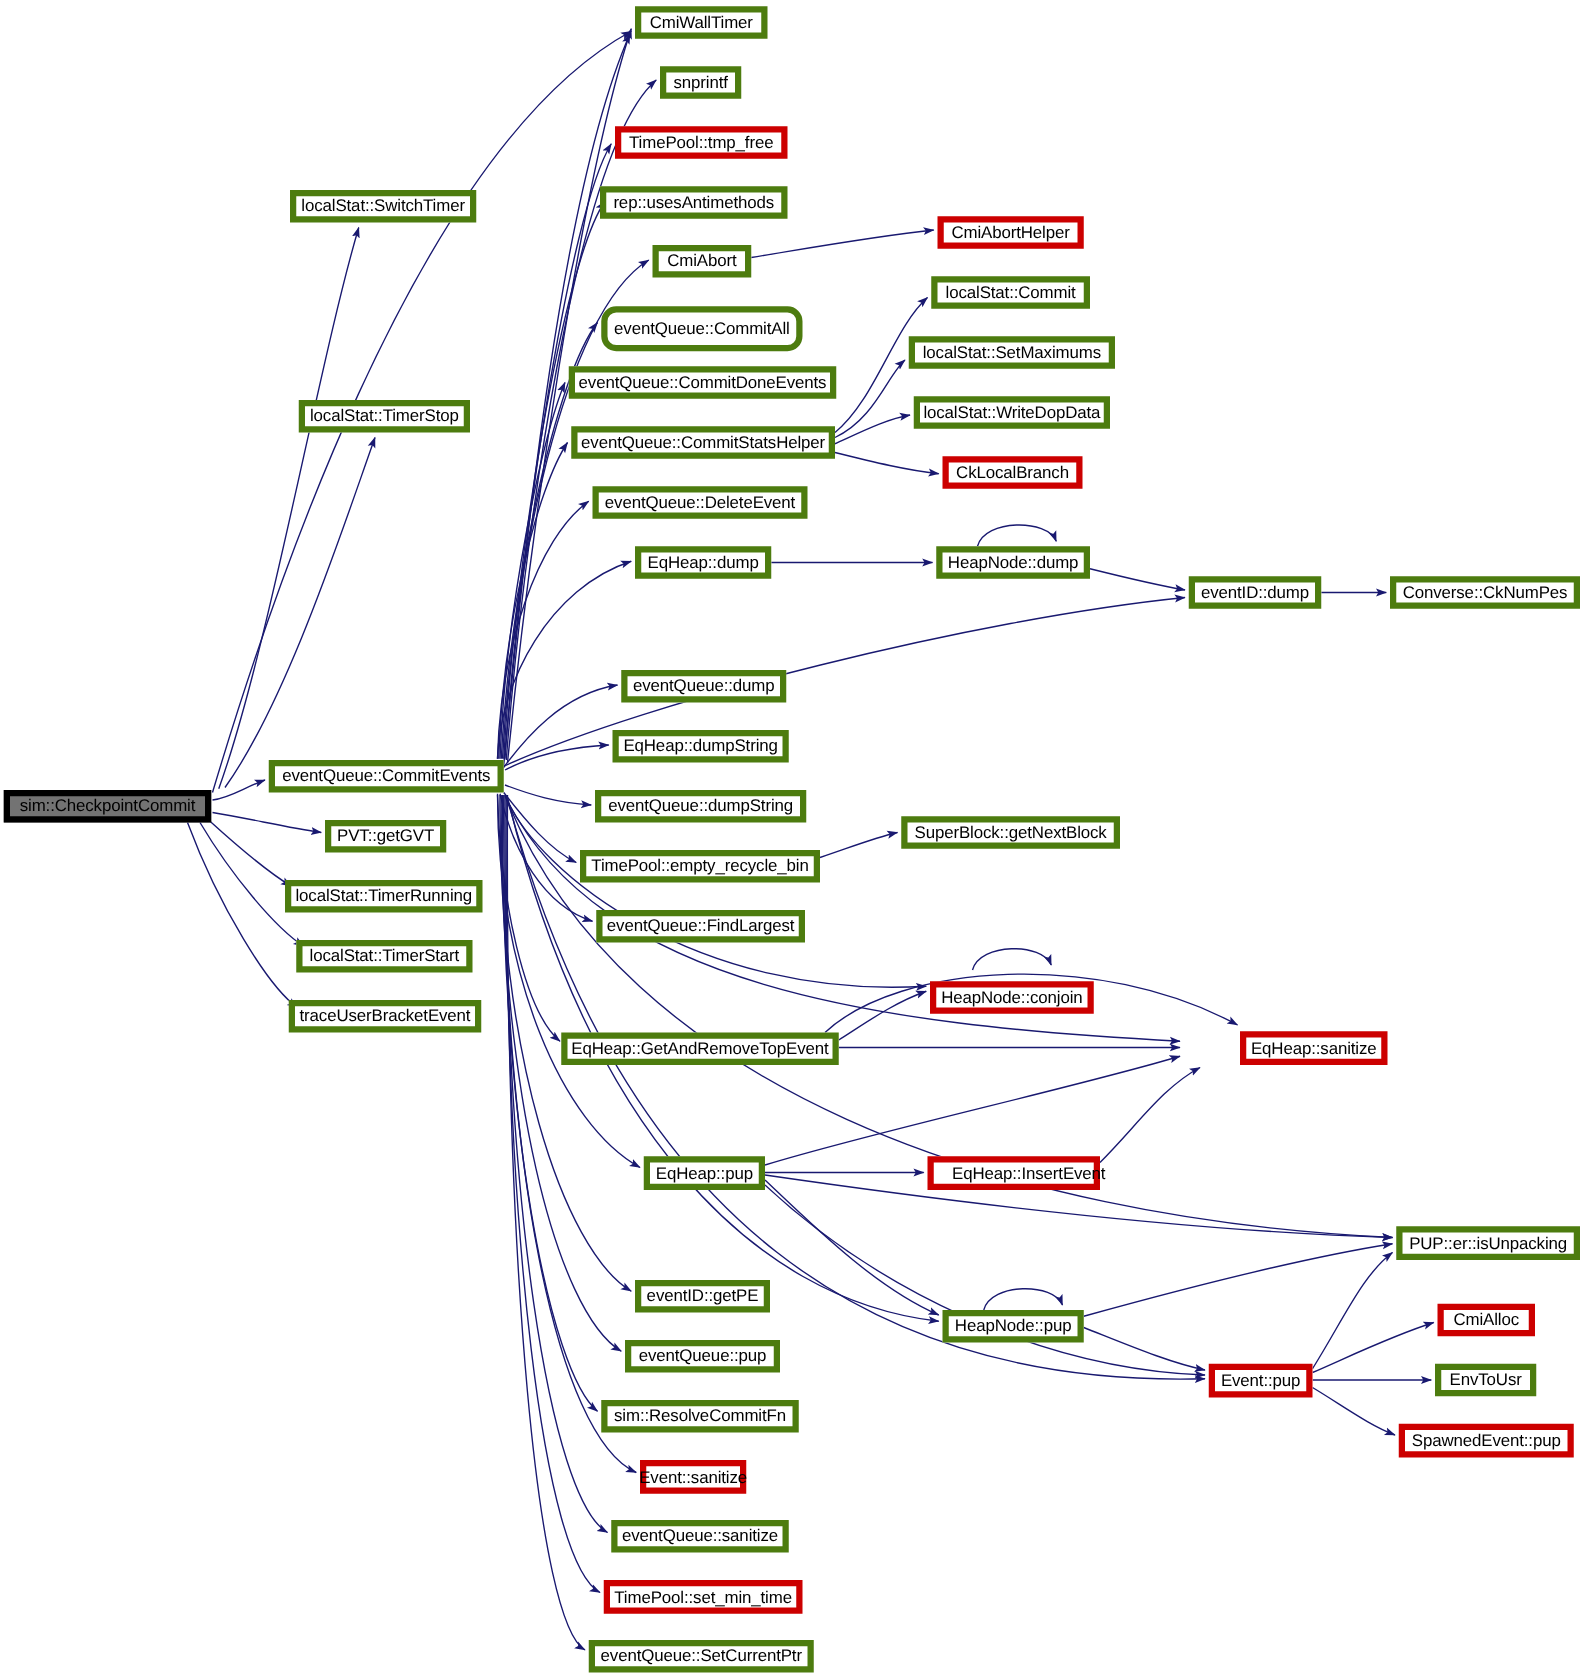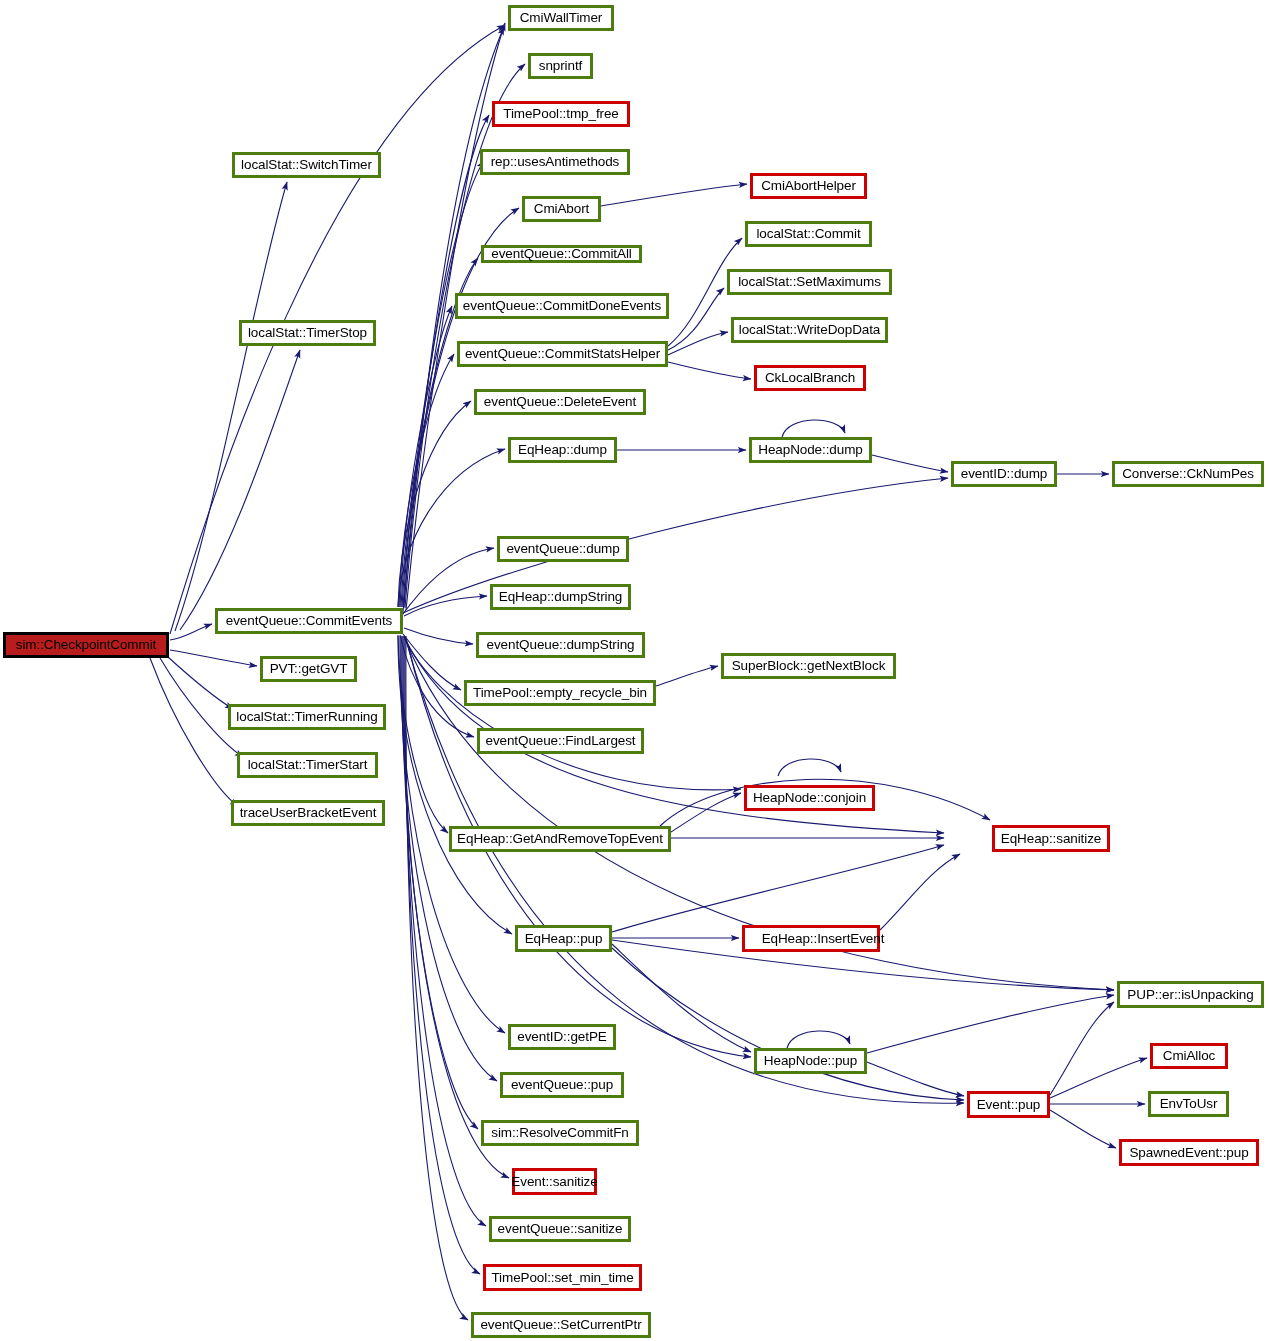--- a/index.html
+++ b/index.html
@@ -19,37 +19,37 @@
     position: absolute;
     left: 0;
     top: 0;
     width: 1269px;
     height: 1341px;
     pointer-events: none;
   }
   .node {
     position: absolute;
     box-sizing: border-box;
-    border: 3px solid #4d7c0f;
+    border: 5px solid #4d7c0f;
     background: #ffffff;
     color: #000000;
     font-size: 13.5px;
     line-height: 1;
     display: flex;
     align-items: center;
     justify-content: center;
     white-space: nowrap;
     letter-spacing: -0.1px;
     z-index: 5;
   }
   .node.red {
     border-color: #cc0000;
   }
   .node.root {
-    background: #b91c1c;
+    background: #737373;
     border-color: #000000;
   }
 </style>
 </head>
 <body>
 
 <div id="canvas">
   <svg id="edges" xmlns="http://www.w3.org/2000/svg">
     <defs>
       <marker id="arrow" markerWidth="9" markerHeight="9" refX="7.5" refY="3.2" orient="auto" markerUnits="strokeWidth">
@@ -133,21 +133,21 @@
       <div class="node" style="left: 260px; top: 656px; width: 97px; height: 26px;">PVT::getGVT</div>
       <div class="node" style="left: 228px; top: 704px; width: 158px; height: 26px;">localStat::TimerRunning</div>
       <div class="node" style="left: 237px; top: 752px; width: 141px; height: 26px;">localStat::TimerStart</div>
       <div class="node" style="left: 231px; top: 800px; width: 154px; height: 26px;">traceUserBracketEvent</div>
       <div class="node" style="left: 508px; top: 5px; width: 106px; height: 26px;">CmiWallTimer</div>
       <div class="node" style="left: 528px; top: 53px; width: 65px; height: 26px;">snprintf</div>
       <div class="node red" style="left: 492px; top: 101px; width: 138px; height: 26px;">TimePool::tmp_free</div>
       <div class="node" style="left: 480px; top: 149px; width: 150px; height: 26px;">rep::usesAntimethods</div>
       <div class="node" style="left: 522px; top: 196px; width: 79px; height: 26px;">CmiAbort</div>
       <div class="node red" style="left: 750px; top: 173px; width: 117px; height: 26px;">CmiAbortHelper</div>
-      <div class="node" style="left: 481px; top: 245px; width: 161px; height: 18px;">eventQueue::CommitAll</div>
+      <div class="node" style="left: 481px; top: 245px; width: 161px; height: 36px; border-radius: 12px;">eventQueue::CommitAll</div>
       <div class="node" style="left: 455px; top: 293px; width: 214px; height: 26px;">eventQueue::CommitDoneEvents</div>
       <div class="node" style="left: 457px; top: 341px; width: 211px; height: 26px;">eventQueue::CommitStatsHelper</div>
       <div class="node" style="left: 474px; top: 389px; width: 172px; height: 26px;">eventQueue::DeleteEvent</div>
       <div class="node" style="left: 745px; top: 221px; width: 127px; height: 26px;">localStat::Commit</div>
       <div class="node" style="left: 727px; top: 269px; width: 165px; height: 26px;">localStat::SetMaximums</div>
       <div class="node" style="left: 731px; top: 317px; width: 157px; height: 26px;">localStat::WriteDopData</div>
       <div class="node red" style="left: 754px; top: 365px; width: 112px; height: 26px;">CkLocalBranch</div>
       <div class="node" style="left: 508px; top: 437px; width: 109px; height: 26px;">EqHeap::dump</div>
       <div class="node" style="left: 749px; top: 437px; width: 123px; height: 26px;">HeapNode::dump</div>
       <div class="node" style="left: 951px; top: 461px; width: 106px; height: 26px;">eventID::dump</div>

